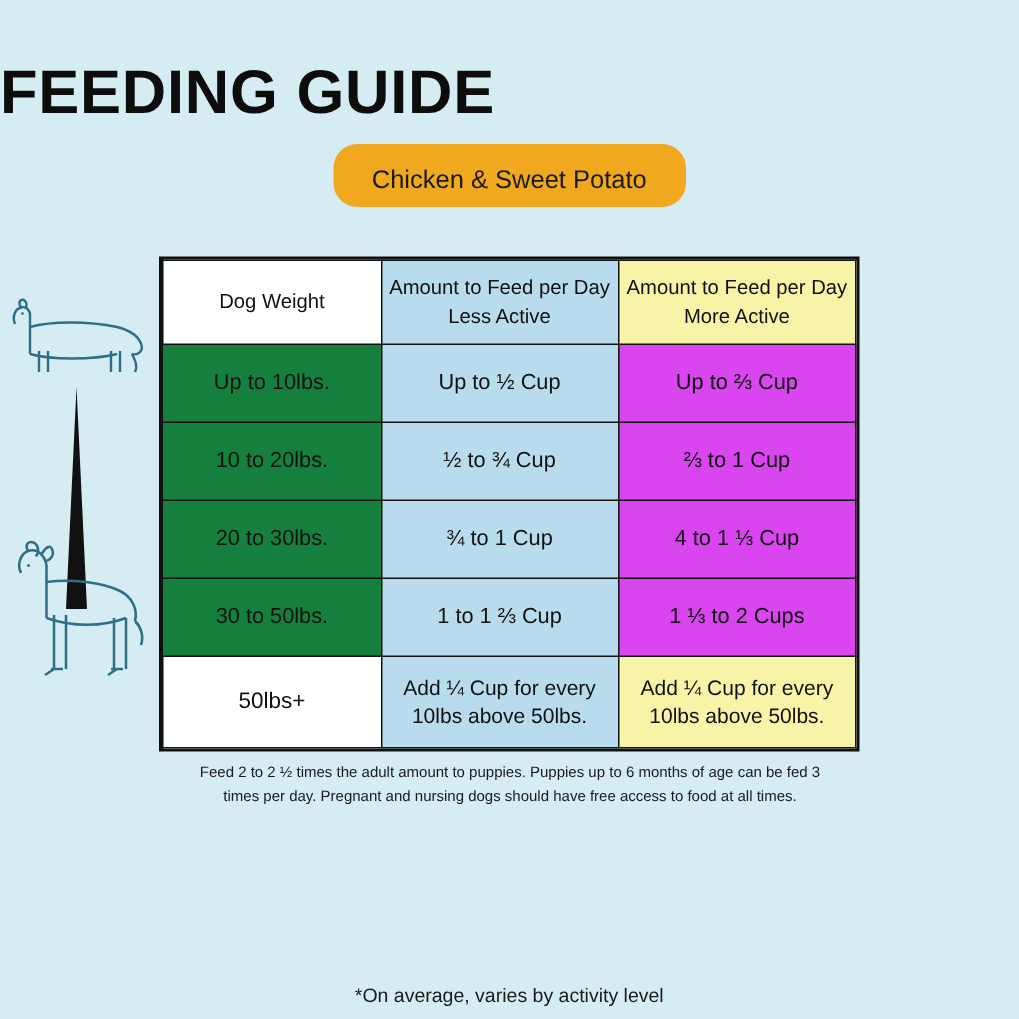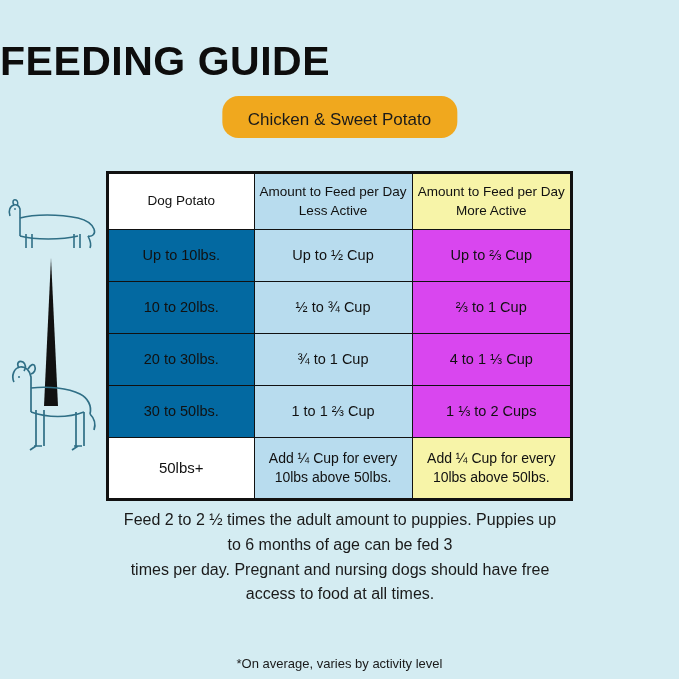--- a/index.html
+++ b/index.html
@@ -70,37 +70,37 @@
   table.feeding col.c1 { width: 31.5%; }
   table.feeding col.c2 { width: 34.2%; }
   table.feeding col.c3 { width: 34.3%; }
 
   .hdr-row th { height: 55px; font-size: 13px; }
   .hdr-weight { background: #ffffff; font-size: 15px; }
   .hdr-less { background: #b8dcee; }
   .hdr-more { background: #f7f4a8; }
 
   .body-row td { height: 51px; }
-  .body-row .c-weight { background: #0369a1; font-size: 14.5px; }
+  .body-row .c-weight { background: #15803d; font-size: 14.5px; }
   .body-row .c-less { background: #b8dcee; font-size: 14.5px; }
   .body-row .c-more { background: #d946ef; font-size: 14.5px; }
 
   .last-row td { height: 60px; }
   .last-row .c-weight { background: #ffffff; font-size: 15px; }
   .last-row .c-less { background: #b8dcee; font-size: 14px; }
   .last-row .c-more { background: #f7f4a8; font-size: 14px; }
 
   
   .note {
     position: absolute;
     top: 508px;
     left: 120px;
     width: 440px;
     text-align: center;
-    font-size: 16px;
+    font-size: 10px;
     line-height: 1.55;
     color: #1a1a1a;
   }
   .bag-pill {
     position: absolute;
     top: 570px;
     left: 50%;
     transform: translateX(-50%);
     border: 1.6px solid #111;
     border-radius: 22px;
@@ -185,21 +185,21 @@
   <div class="table-wrap">
     <table class="feeding">
       <colgroup>
           <col class="c1">
           <col class="c2">
           <col class="c3">
         </colgroup>
       <thead>
         <tr class="hdr-row">
           <th class="hdr-weight">
-            <span>Dog Potato</span>
+            <span>Dog Weight</span>
           </th>
           <th class="hdr-less">
             <div>Amount to Feed per Day</div>
             <div>Less Active</div>
           </th>
           <th class="hdr-more">
             <div>Amount to Feed per Day</div>
             <div>More Active</div>
           </th>
         </tr>

